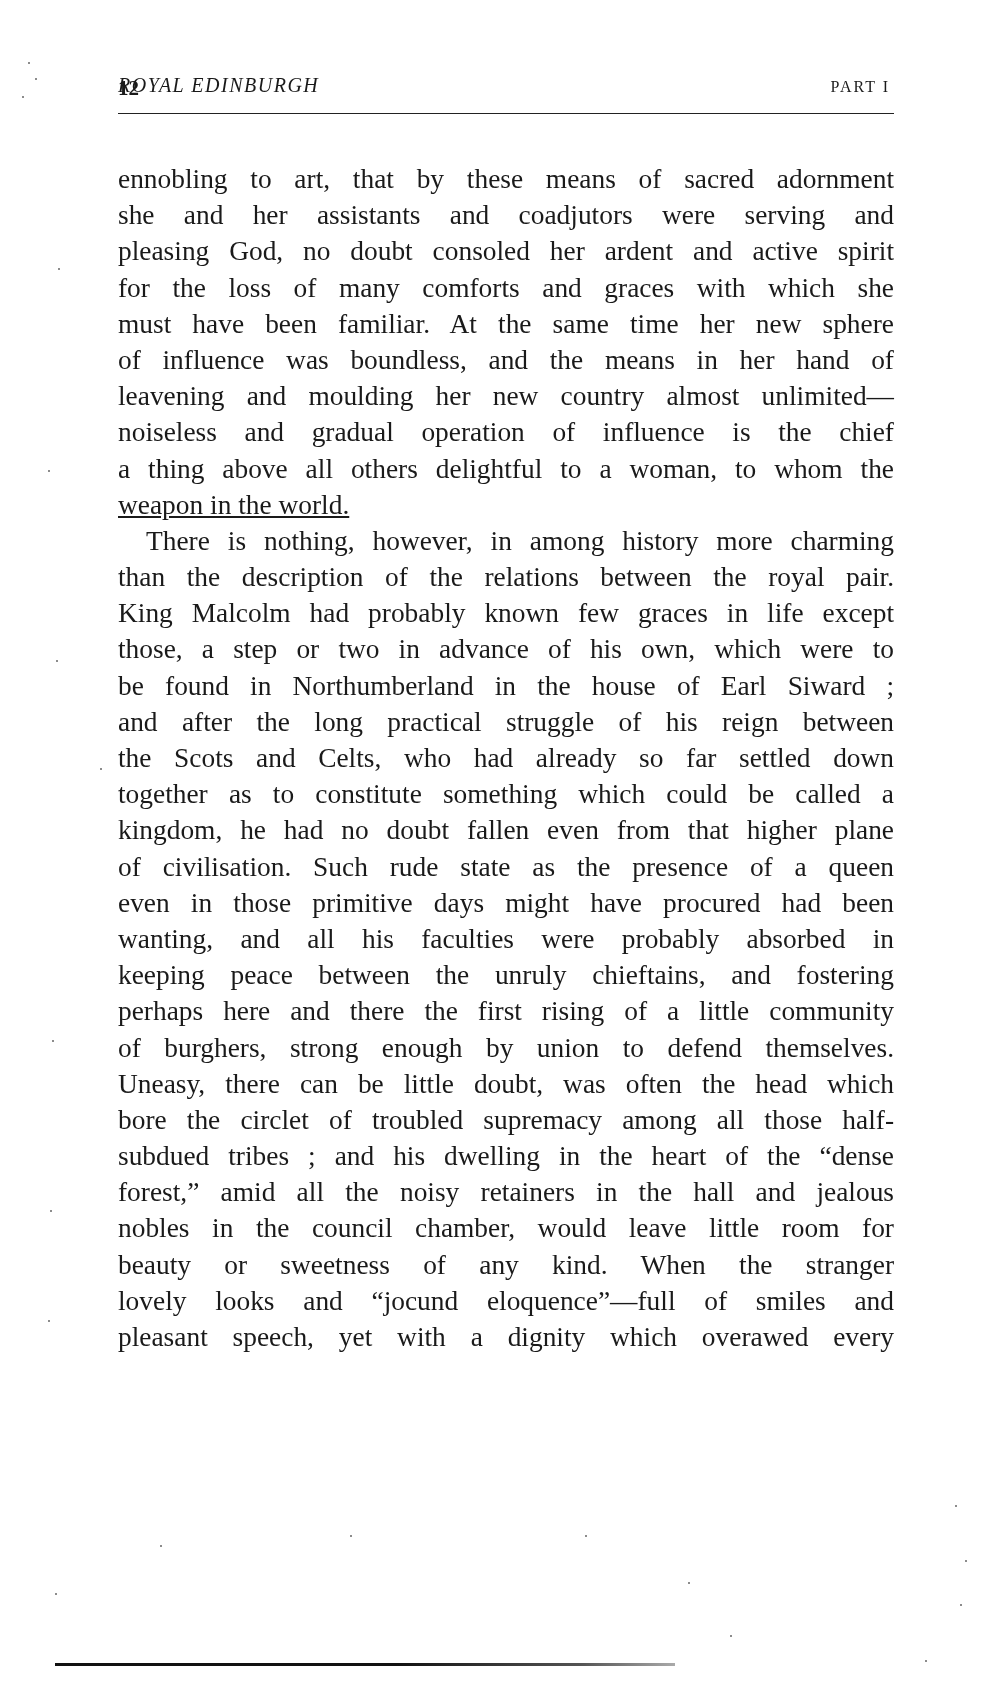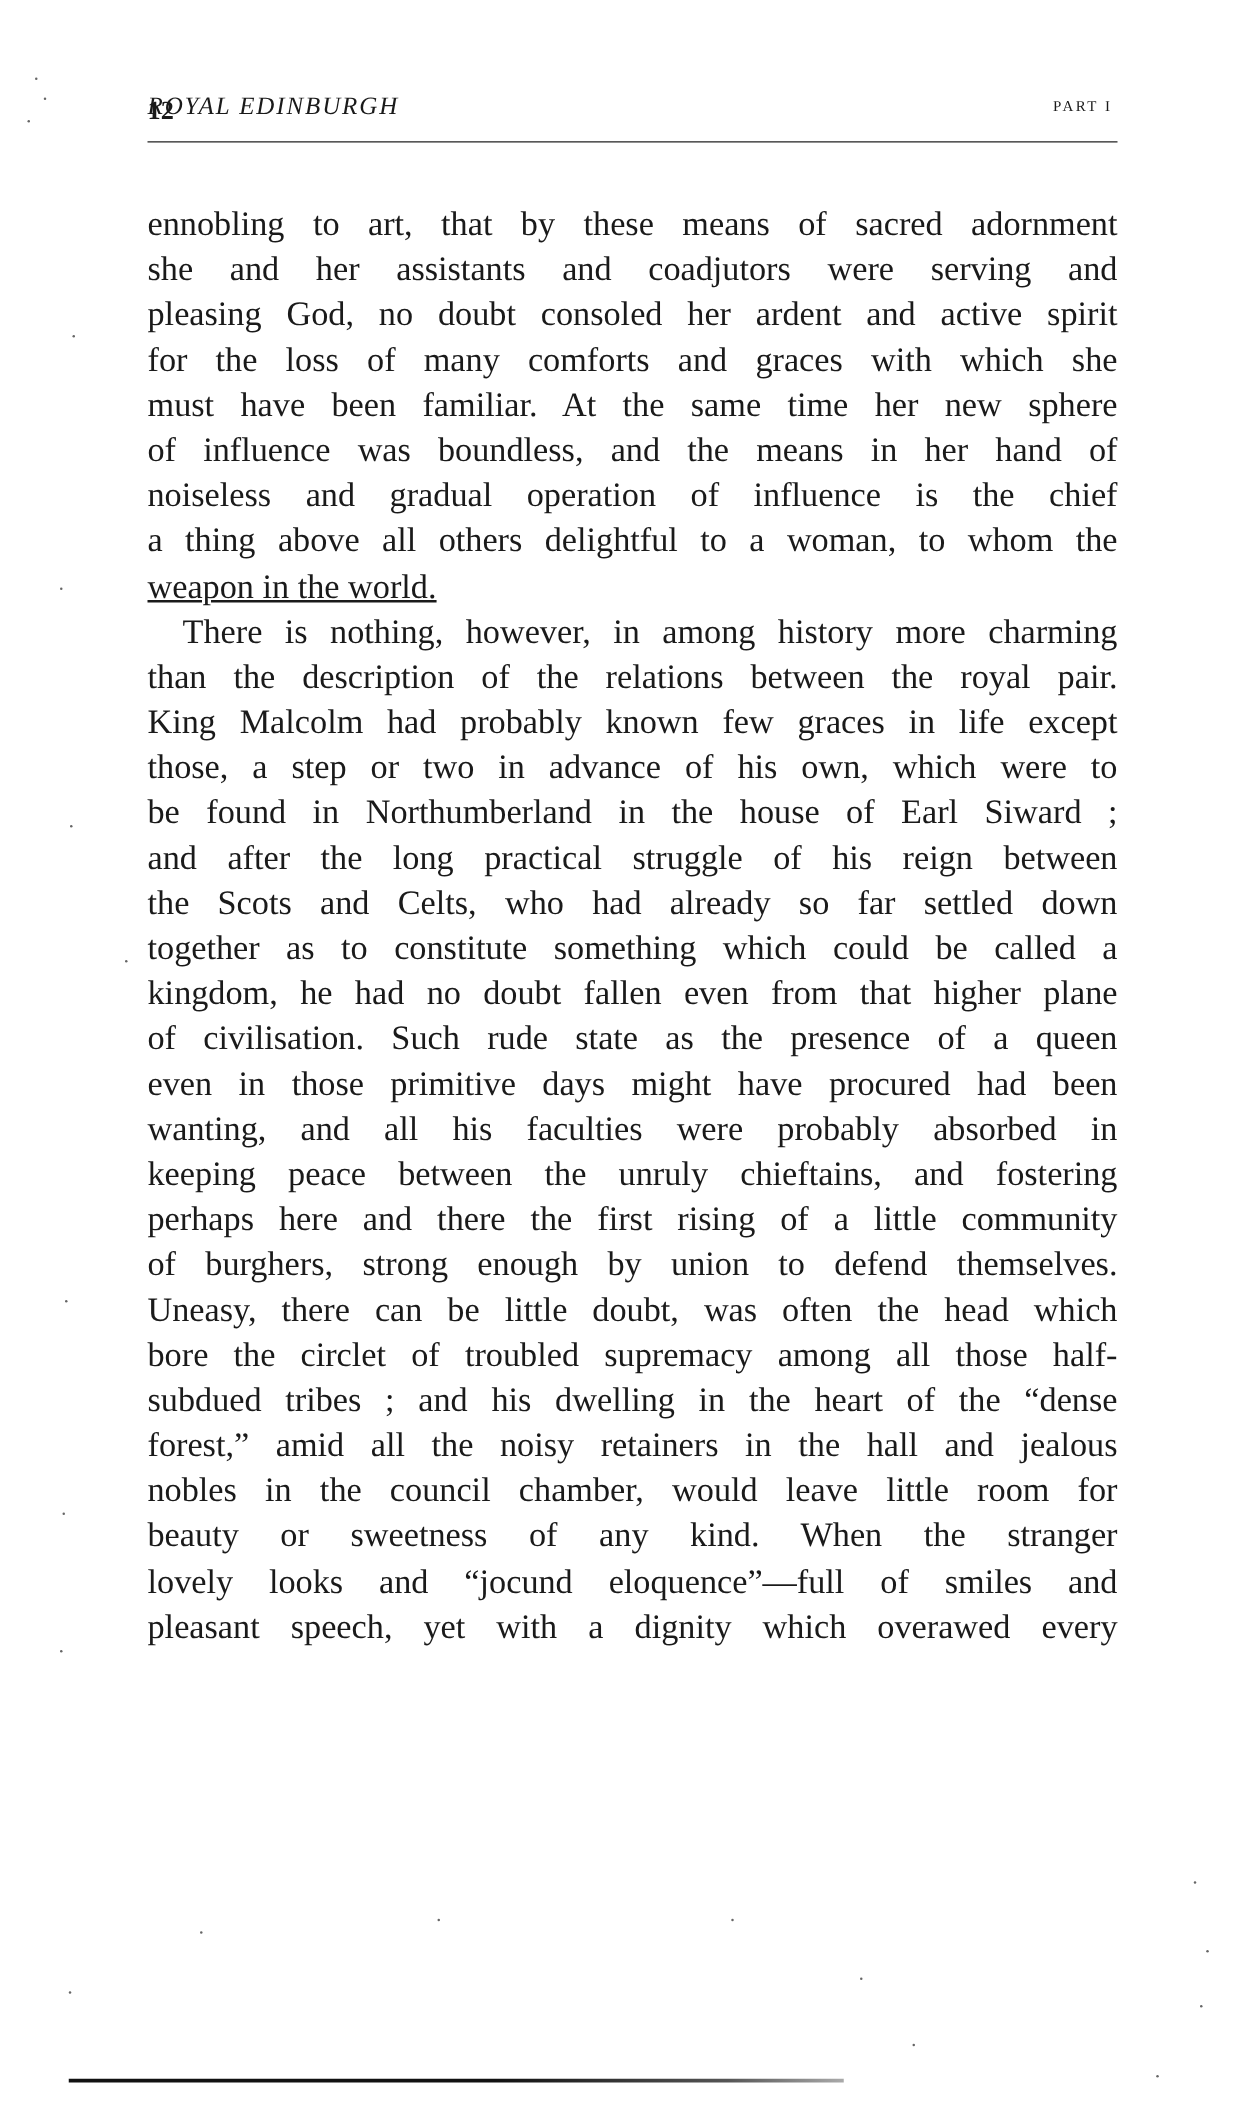--- a/index.html
+++ b/index.html
@@ -1,21 +1,21 @@
 <!DOCTYPE html>
 <html><head>
   <meta charset="utf-8">
   <style>
     html, body { margin: 0; padding: 0; background: #ffffff; }
     body { width: 1000px; height: 1692px; position: relative; overflow: hidden; color: #1a1a1a; font-family: "Liberation Serif", "DejaVu Serif", serif; }
     .page { position: absolute; left: 0; top: 0; width: 992px; height: 1692px; }
     .running-head { position: absolute; left: 118px; top: 72px; width: 774px; height: 32px; font-family: "Liberation Serif", serif; }
     .page-number { position: absolute; left: 0; top: 4px; font-size: 21px; font-weight: bold; letter-spacing: 0px; }
     .book-title { position: absolute; left: 0; right: 0; top: 2px; text-align: left; font-size: 20px; font-style: italic; letter-spacing: 1.5px; }
-    .part-label { position: absolute; right: 2px; top: 6px; font-size: 12px; letter-spacing: 2px; }
+    .part-label { position: absolute; right: 2px; top: 6px; font-size: 16px; letter-spacing: 2px; }
     .head-rule { position: absolute; left: 118px; top: 113px; width: 776px; height: 0; border-top: 1.5px solid #222; }
     .body-text { position: absolute; left: 118px; top: 128px; width: 776px; font-size: 27.4px; line-height: 36.2px; text-align: justify; margin-top: 33px; }
     .body-text p { margin: 0; }
     .line { display: block; text-align: justify; text-align-last: justify; height: 36.2px; white-space: nowrap; }
     .line.last { text-align-last: left; text-decoration: underline; }
     .line.indent { padding-left: 28px; }
     .bottom-rule { position: absolute; left: 55px; top: 1663px; width: 620px; height: 3px; background: linear-gradient(to right, #111 0%, #111 55%, #555 85%, #aaa 100%); }
     .speck { position: absolute; width: 2px; height: 2px; background: #666; border-radius: 1px; }
   </style>
 </head>
@@ -31,20 +31,21 @@
   <div class="head-rule"></div>
 
   <div class="body-text">
     <p>
       <span class="line">ennobling to art, that by these means of sacred adornment</span>
       <span class="line">she and her assistants and coadjutors were serving and</span>
       <span class="line">pleasing God, no doubt consoled her ardent and active spirit</span>
       <span class="line">for the loss of many comforts and graces with which she</span>
       <span class="line">must have been familiar.  At the same time her new sphere</span>
       <span class="line">of influence was boundless, and the means in her hand of</span>
+      <span class="line">leavening and moulding her new country almost unlimited—</span>
       <span class="line">noiseless and gradual operation of influence is the chief</span>
       <span class="line">a thing above all others delightful to a woman, to whom the</span>
       <span class="line last">weapon in the world.</span>
     </p>
     <p>
       <span class="line indent">There is nothing, however, in among history more charming</span>
       <span class="line">than the description of the relations between the royal pair.</span>
       <span class="line">King Malcolm had probably known few graces in life except</span>
       <span class="line">those, a step or two in advance of his own, which were to</span>
       <span class="line">be found in Northumberland in the house of Earl Siward ;</span>

